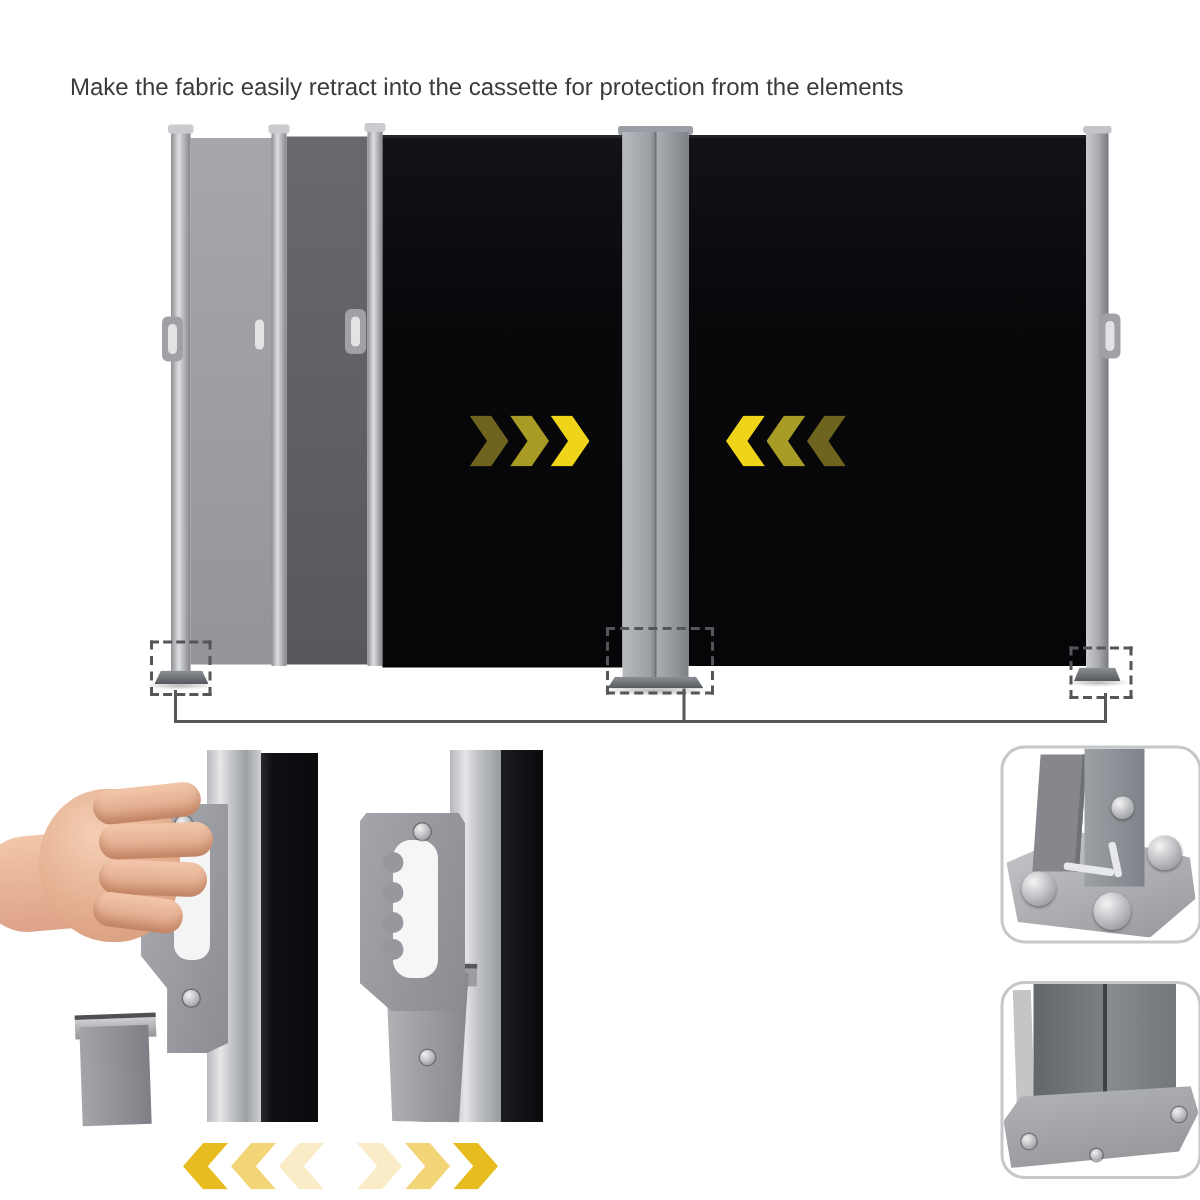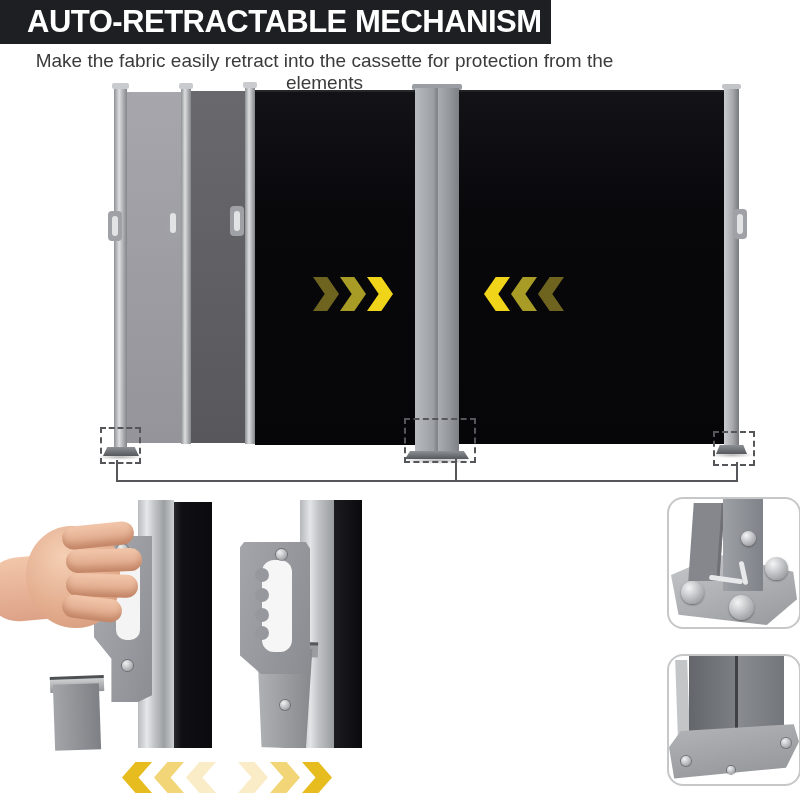--- a/index.html
+++ b/index.html
@@ -6,21 +6,21 @@
   .page{position:relative;width:800px;height:800px;background:#fff;overflow:hidden;
         font-family:"Liberation Sans", sans-serif;}
   .abs{position:absolute;}
 
   
   .banner{position:absolute;left:0;top:0;width:551px;height:44px;
           background:var(--banner-bg,#1e1f23);display:flex;align-items:center;}
   .banner span{color:var(--banner-text,#fff);font-size:31px;font-weight:bold;
                letter-spacing:-0.5px;padding-left:27px;white-space:nowrap;}
   .subtitle{position:absolute;left:0;top:50px;width:649px;text-align:center;
-            font-size:19px;color:var(--subtitle-text,#3b3b3b);}
+            font-size:16px;color:var(--subtitle-text,#3b3b3b);}
 
   
   .arrows{position:absolute;display:flex;align-items:center;}
   .arrows-main{gap:1px;}
   .arrows-main .chev{width:26px;height:34px;}
   .arrows-bottom{gap:2px;}
   .arrows-bottom .chev{width:30px;height:31px;}
   .chev{display:inline-block;flex:none;}
   .chev.right{clip-path:polygon(0% 0%,55% 0%,100% 50%,55% 100%,0% 100%,45% 50%);}
   .chev.left{clip-path:polygon(100% 0%,45% 0%,0% 50%,45% 100%,100% 100%,55% 50%);}
@@ -165,23 +165,20 @@
      background:linear-gradient(90deg,#888b90,#73767b);}
   .f2-screw-a{left:12px;top:100px;width:10px;height:10px;}
   .f2-screw-b{left:112px;top:82px;width:10px;height:10px;}
   .f2-screw-c{left:58px;top:110px;width:8px;height:8px;}
 </style>
 </head>
 <body>
 
 <div class="page">
 
-  <div class="banner">
-    <span>AUTO-RETRACTABLE MECHANISM</span>
-  </div>
   <div class="subtitle">Make the fabric easily retract into the cassette for protection from the elements</div>
 
   <div class="diagram">
     <div class="abs ghost1"></div>
     <div class="abs ghost2"></div>
     <div class="abs rail rail1"></div>
     <div class="abs rail rail2"></div>
     <div class="abs rail rail3"></div>
     <div class="abs panel-black wing-left"></div>
     <div class="abs panel-black wing-right"></div>

